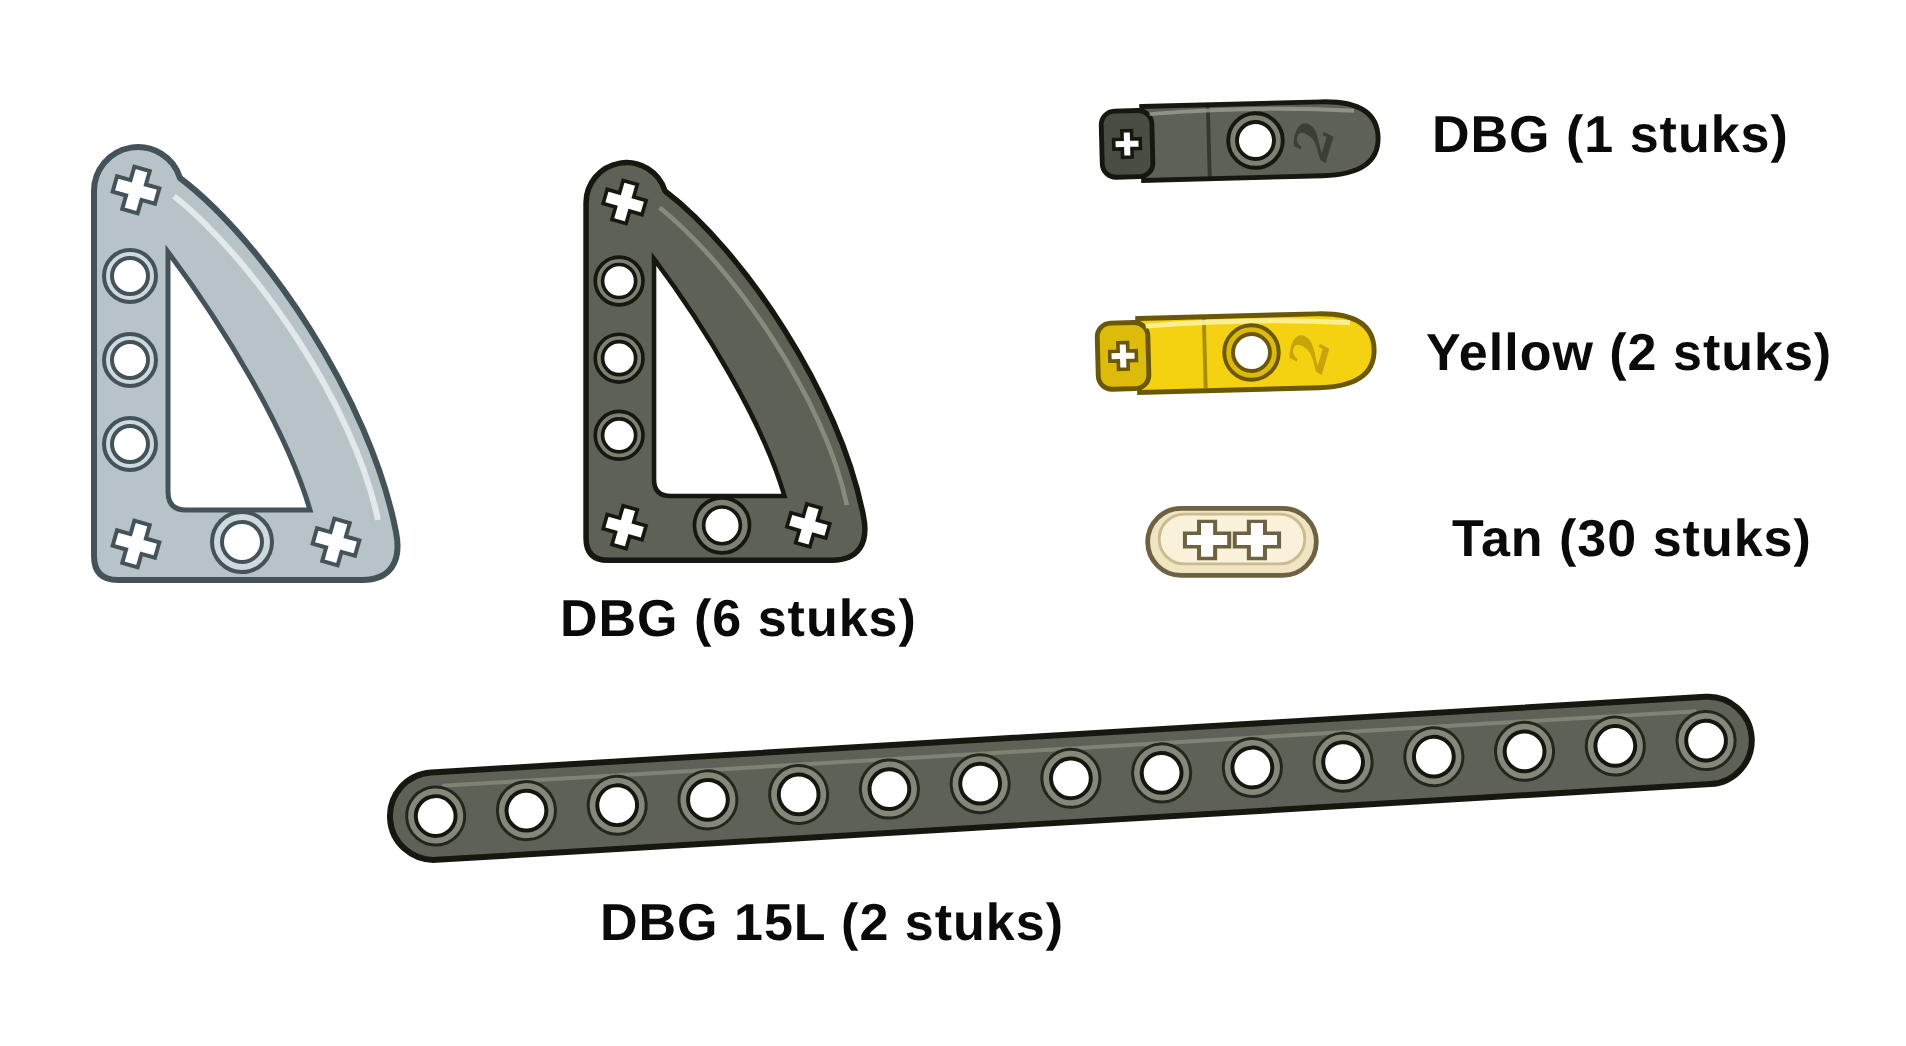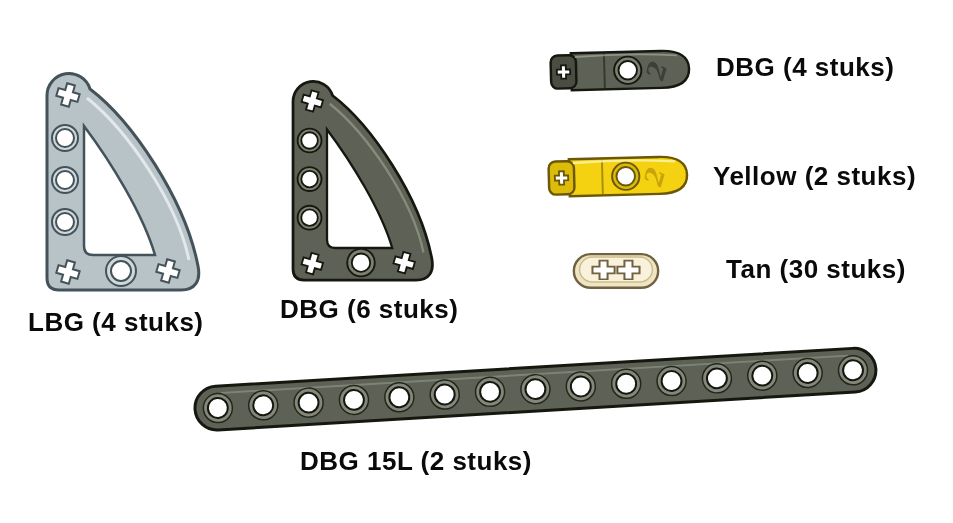--- a/index.html
+++ b/index.html
@@ -75,21 +75,20 @@
           <circle class="lbg-hole" cx="30" cy="120" r="9"></circle>
         <circle class="lbg-rim" cx="30" cy="162" r="13"></circle>
           <circle class="lbg-hole" cx="30" cy="162" r="9"></circle>
         <circle class="lbg-rim" cx="86" cy="211" r="15"></circle>
           <circle class="lbg-hole" cx="86" cy="211" r="10"></circle>
       </g>
       <use href="#plus" class="lbg-plus" transform="translate(33,212) rotate(16)"></use>
       <use href="#plus" class="lbg-plus" transform="translate(133,211) rotate(16)"></use>
     </svg>
   </div>
-  <div class="label" style="left:28px; top:307px;">LBG (4 stuks)</div>
 
   <div class="part" style="left:282px; top:64px; width:158px; height:232px;">
     <svg viewBox="0 0 172 242" width="158" height="232">
       <path class="dbg-body" d="M 12 36 A 22 22 0 0 1 55 29 C 97 61 150 139 163 206 C 166 221 160 230 146 230 L 24 230 C 16 230 12 226 12 218 Z"></path>
       <path class="dbg-cut" d="M 49 66 C 76 102 108 154 120 195 L 58 195 C 52 195 49 192 49 186 Z"></path>
       <path class="dbg-hl" d="M 52 38 C 92 70 142 142 154 200"></path>
       <use href="#plus" class="dbg-plus" transform="translate(33,35) rotate(16)"></use>
       <g>
         <circle class="dbg-rim" cx="30" cy="78" r="13"></circle>
           <circle class="dbg-hole" cx="30" cy="78" r="9"></circle>
@@ -111,21 +110,21 @@
       <path class="conn-body-dbg" d="M 26 8 L 118 8 C 142 8 147 18 147 27 C 147 36 142 46 118 46 L 26 46 Z"></path>
       <rect class="conn-end-dbg" x="5" y="10" width="26" height="34" rx="7"></rect>
       <use href="#plus" transform="translate(18,27) scale(0.62)" style="fill:#fff;stroke:var(--dbg-outline);stroke-width:3;"></use>
       <line x1="60" y1="9" x2="60" y2="45" stroke="#16180f" stroke-width="2" opacity="0.55"></line>
       <path class="conn-hl-dbg" d="M 30 12 Q 85 9 135 13"></path>
       <circle class="dbg-rim" cx="84" cy="27" r="14"></circle>
       <circle class="dbg-hole" cx="84" cy="27" r="9.5"></circle>
       <text class="conn-mark-dbg" x="114" y="37" text-anchor="middle" transform="rotate(-72 114 28)">2</text>
     </svg>
   </div>
-  <div class="label" style="left:716px; top:52px;">DBG (4 stuks)</div>
+  <div class="label" style="left:716px; top:52px;">DBG (1 stuks)</div>
 
   <div class="part" style="left:544px; top:150px; width:146px; height:54px; transform:rotate(-1.5deg);">
     <svg viewBox="0 0 150 54" width="146" height="53">
       <path class="conn-body-yel" d="M 26 8 L 118 8 C 142 8 147 18 147 27 C 147 36 142 46 118 46 L 26 46 Z"></path>
       <rect class="conn-end-yel" x="5" y="10" width="26" height="34" rx="7"></rect>
       <use href="#plus" transform="translate(18,27) scale(0.62)" style="fill:#fff;stroke:var(--yellow-outline);stroke-width:3;"></use>
       <line x1="60" y1="9" x2="60" y2="45" stroke="#8a7206" stroke-width="2" opacity="0.7"></line>
       <path class="conn-hl-yel" d="M 30 12 Q 85 9 135 13"></path>
       <circle cx="84" cy="27" r="14" style="fill:#dcba0c;stroke:var(--yellow-outline);stroke-width:2;"></circle>
       <circle cx="84" cy="27" r="9.5" style="fill:#fff;stroke:var(--yellow-outline);stroke-width:2;"></circle>

